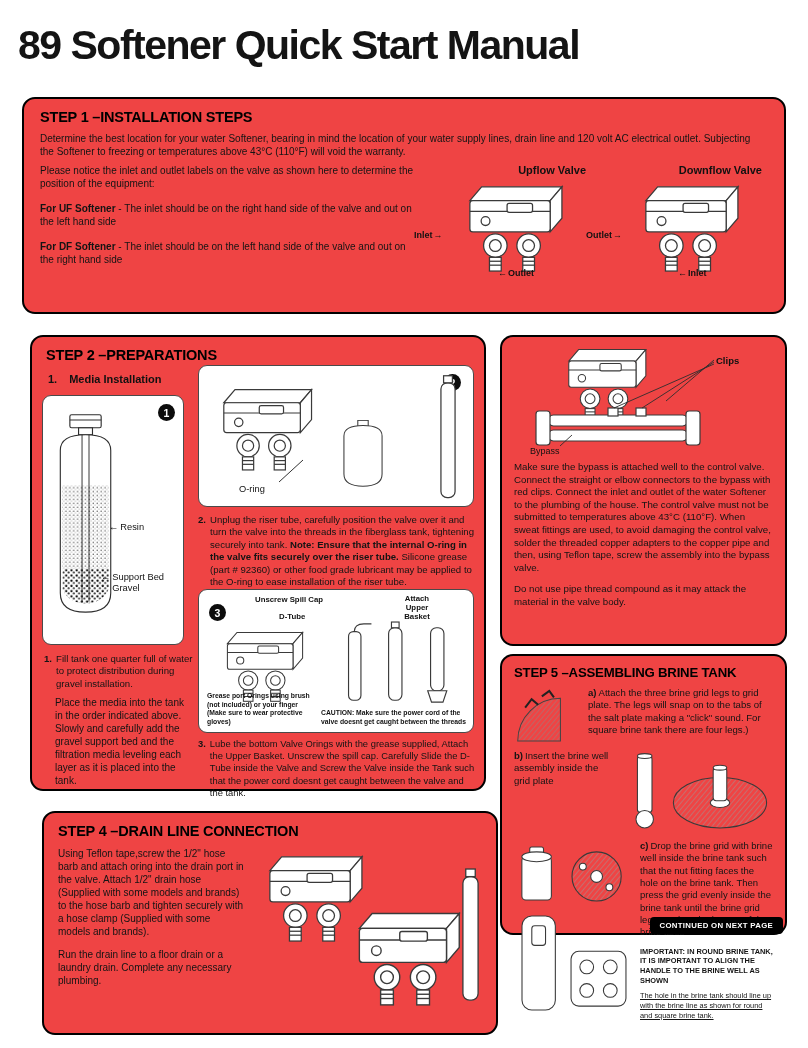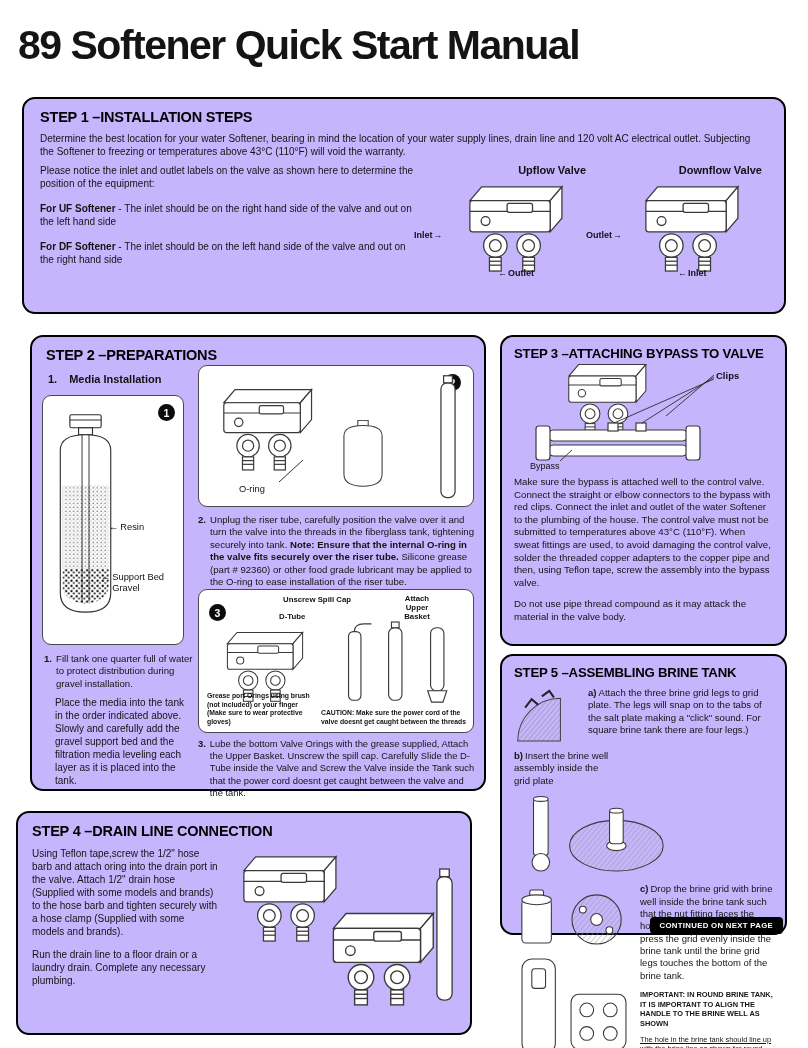--- a/index.html
+++ b/index.html
@@ -7,21 +7,21 @@
   .page {
     position:relative; width:808px; height:1048px; background:#fff;
     font-family:"Liberation Sans","DejaVu Sans",sans-serif; color:#111;
     margin:0 auto; overflow:hidden;
   }
   .doc-title {
     position:absolute; left:18px; top:22px;
     font-size:41px; font-weight:bold; letter-spacing:-1.5px; color:#141414;
   }
   .sbox {
-    position:absolute; border:2.6px solid #000; border-radius:13px; background:#c4b5fd;
+    position:absolute; border:2.6px solid #000; border-radius:13px; background:#ef4444;
   }
   .sbox h2 { font-size:14.5px; font-weight:bold; color:#000; letter-spacing:-0.2px; }
   .txt { font-size:10px; line-height:1.3; color:#141414; }
   .num-item { display:flex; gap:4px; }
   .num-item > b { flex:0 0 auto; }
   .fig-panel { position:absolute; border:1.4px solid #4a4a4a; border-radius:9px; background:#fff; }
   .badge {
     position:absolute; width:17px; height:17px; border-radius:50%;
     background:#0c0c0c; color:#fff; font-size:10.5px; font-weight:bold;
     display:flex; align-items:center; justify-content:center;
@@ -192,21 +192,21 @@
 
     <div style="position:absolute;left:166px;top:177px;width:278px;">
       <p class="txt num-item" style="font-size:9.6px;">
         <b>2.</b>
         <span><span>Unplug the riser tube, carefully position the valve over it and turn the valve into the threads in the fiberglass tank, tightening securely into tank. </span><b>Note: Ensure that the internal O-ring in the valve fits securely over the riser tube.</b><span> Silicone grease (part # 92360) or other food grade lubricant may be applied to the O-ring to ease installation of the riser tube.</span></span>
       </p>
     </div>
 
     <div class="fig-panel" style="left:166px;top:252px;width:276px;height:144px;">
       <span class="badge" style="left:10px;top:14px;">3</span>
-      <div class="fig-lbl" style="left:56px;top:6px;margin-left:28px;">Unscrew Spill Cap</div>
+      <div class="fig-lbl" style="left:56px;top:6px;">Unscrew Spill Cap</div>
       <div class="fig-lbl" style="left:80px;top:23px;">D-Tube</div>
       <div class="fig-lbl" style="right:38px;top:5px;width:36px;text-align:center;">Attach Upper Basket</div>
       <svg viewBox="0 0 120 96" width="96" height="77" style="position:absolute;left:14px;top:36px;">
           <use href="#valve3d"></use>
         </svg>
       <svg viewBox="0 0 130 92" width="124" height="88" style="position:absolute;right:10px;top:30px;">
         <g fill="#fff" stroke="#3a3a3a" stroke-width="1.2">
           <rect x="10" y="12" width="13" height="72" rx="5"></rect>
           <path d="M16,12 q0,-8 10,-8 h8" fill="none"></path>
           <rect x="52" y="8" width="14" height="76" rx="6"></rect>
@@ -225,21 +225,20 @@
 
     <div style="position:absolute;left:166px;top:401px;width:280px;">
       <p class="txt num-item" style="font-size:9.4px;">
           <b>3.</b>
           <span>Lube the bottom Valve Orings with the grease supplied, Attach the Upper Basket. Unscrew the spill cap. Carefully Slide the D-Tube inside the Valve and Screw the Valve inside the Tank such that the power cord doesnt get caught between the valve and the tank.</span>
         </p>
     </div>
   </section>
 
   <section class="sbox" style="left:500px;top:335px;width:287px;height:311px;padding:9px 12px;">
-    <h2 style="font-size:13.2px;">STEP 3 –ATTACHING BYPASS TO VALVE</h2>
     <svg viewBox="0 0 252 108" width="252" height="108" style="display:block;margin-top:3px;">
       <g transform="translate(40,-6) scale(0.82)">
           <use href="#valve3d"></use>
         </g>
       <g fill="#fff" stroke="#3a3a3a" stroke-width="1.2">
         <rect x="34" y="66" width="140" height="11" rx="5.5"></rect>
         <rect x="34" y="81" width="140" height="11" rx="5.5"></rect>
         <rect x="22" y="62" width="14" height="34" rx="3"></rect>
         <rect x="172" y="62" width="14" height="34" rx="3"></rect>
         <rect x="94" y="59" width="10" height="8"></rect>
@@ -270,21 +269,21 @@
         </defs>
         <path d="M4,58 A46,46 0 0 1 50,12 L50,58 Z" fill="url(#hatchA)" stroke="#444" stroke-width="1.1"></path>
         <path d="M12,22 l7,-9 l7,6" fill="none" stroke="#222" stroke-width="2.2"></path>
         <path d="M30,10 l8,-6 l5,7" fill="none" stroke="#222" stroke-width="2.2"></path>
       </svg>
       <p class="txt abc" style="flex:1;font-size:9.6px;">
         <b>a)</b><span>Attach the three brine grid legs to grid plate. The legs will snap on to the tabs of the salt plate making a "click" sound. For square brine tank there are four legs.)</span>
       </p>
     </div>
 
-    <div style="display:flex;gap:6px;margin-top:7px;align-items:flex-start;flex-direction:column;">
+    <div style="display:flex;gap:6px;margin-top:7px;align-items:flex-start;">
       <p class="txt abc" style="width:98px;font-size:9.6px;">
         <b>b)</b><span>Insert the brine well assembly inside the grid plate</span>
       </p>
       <svg viewBox="0 0 160 86" width="156" height="84">
         <defs>
           <pattern id="hatchB" width="4" height="4" patternUnits="userSpaceOnUse" patternTransform="rotate(40)">
             <line x1="0" y1="0" x2="0" y2="4" stroke="#9a9a9a" stroke-width="1"></line>
           </pattern>
         </defs>
         <g fill="#fff" stroke="#3a3a3a" stroke-width="1.1">
@@ -334,21 +333,21 @@
           <b>c)</b><span>Drop the brine grid with brine well inside the brine tank such that the nut fitting faces the hole on the brine tank. Then press the grid evenly inside the brine tank until the brine grid legs touches the bottom of the brine tank.</span>
         </p>
         <p class="txt" style="font-size:7.4px;font-weight:bold;margin-top:8px;">IMPORTANT: IN ROUND BRINE TANK, IT IS IMPORTANT TO ALIGN THE HANDLE TO THE BRINE WELL AS SHOWN</p>
         <p class="txt" style="font-size:7.4px;margin-top:6px;text-decoration:underline;">The hole in the brine tank should line up with the brine line as shown for round and square brine tank.</p>
       </div>
     </div>
 
     <div class="continued">CONTINUED ON NEXT PAGE</div>
   </section>
 
-  <section class="sbox" style="left:16px;top:811px;width:456px;height:224px;padding:10px 14px;">
+  <section class="sbox" style="left:42px;top:811px;width:456px;height:224px;padding:10px 14px;">
     <h2>STEP 4 –DRAIN LINE CONNECTION</h2>
     <div style="display:flex;margin-top:8px;">
       <div style="width:186px;">
         <p class="txt">Using Teflon tape,screw the 1/2" hose barb and attach oring into the drain port in the valve. Attach 1/2" drain hose (Supplied with some models and brands) to the hose barb and tighten securely with a hose clamp (Supplied with some models and brands).</p>
         <p class="txt" style="margin-top:10px;">Run the drain line to a floor drain or a laundry drain. Complete any necessary plumbing.</p>
       </div>
       <div style="flex:1;position:relative;height:176px;">
         <svg viewBox="0 0 120 96" width="118" height="94" style="position:absolute;left:8px;top:2px;">
             <use href="#valve3d"></use>
           </svg>

